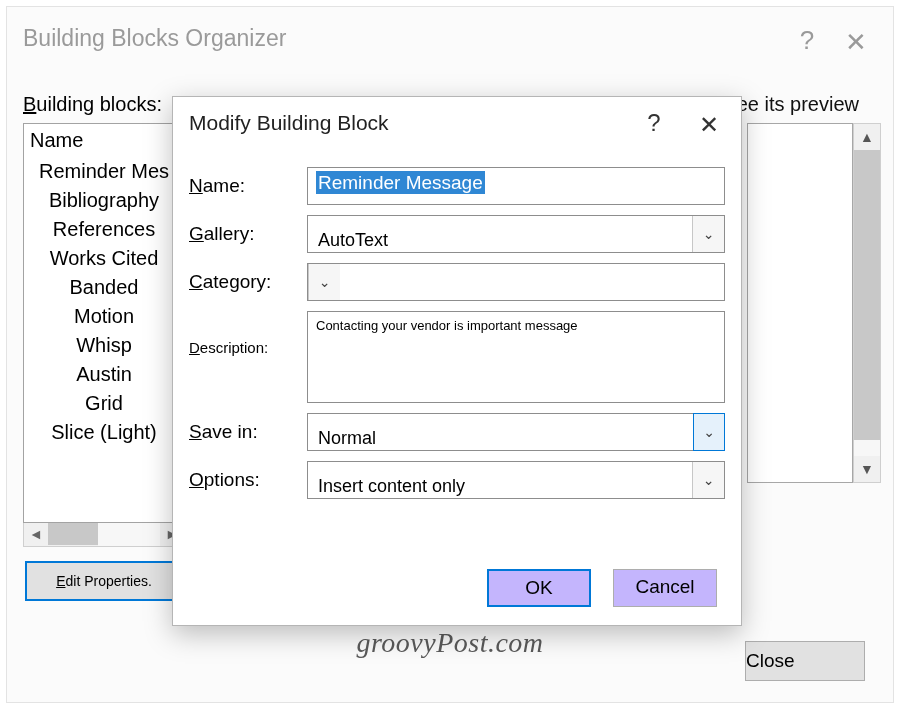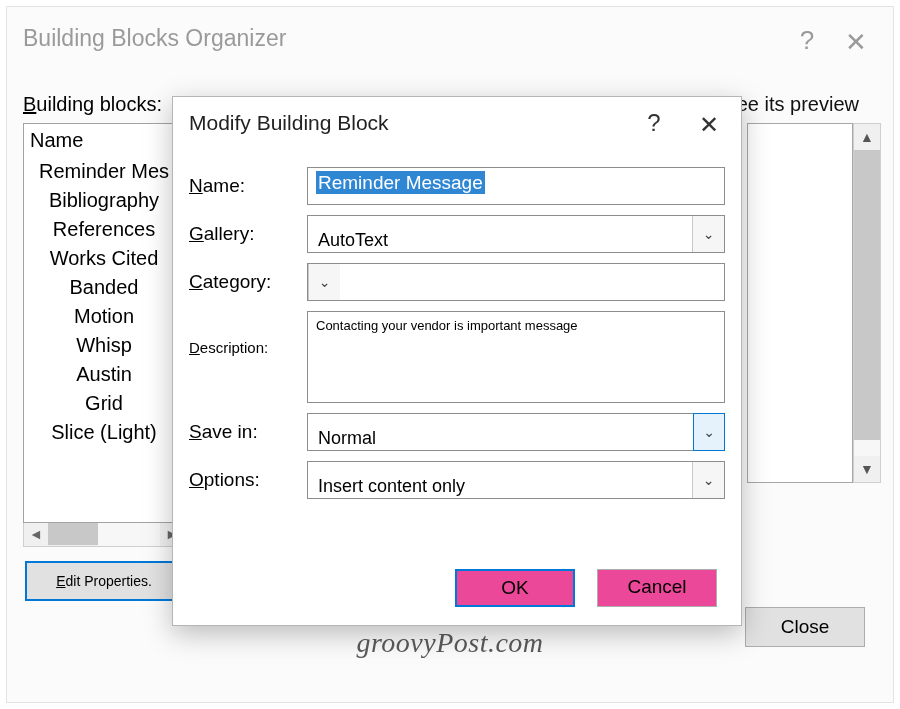--- a/index.html
+++ b/index.html
@@ -61,22 +61,22 @@
   }
   .preview-scroll .arrow { height:26px; display:flex; align-items:center; justify-content:center; color:#555; font-size:14px;}
   .preview-scroll .thumb-cont { flex:1; background:#f7f7f7; display:flex; flex-direction:column; }
   .preview-scroll .thumb { height:290px; background:#c8c8c8; }
 
   .preview-frag {
     position: absolute; left: 782px; top: 528px; width: 100px; font-size: 20px; color:#111; line-height:1.4;
   }
 
   .close-btn {
-    position: absolute; right: 28px; top: 600px; width: 120px; height: 40px;
-    background: #e1e1e1; border: 1px solid #adadad; font-size: 19px; text-align:center; line-height:38px;
+    position: absolute; right: 28px; top: 634px; width: 120px; height: 40px;
+    background: #e1e1e1; border: 1px solid #adadad; font-size: 19px; text-align:left; line-height:38px;
   }
 
   .watermark {
     position: absolute; left: 0; width: 100%; top: 620px; text-align:center;
     font-family: Georgia, 'Times New Roman', serif; font-style: italic;
     font-size: 28px; color: #5a5a5a; letter-spacing: 0.5px; pointer-events:none;
   }
 
   
   .modal {
@@ -113,21 +113,21 @@
   .combo .val { flex:1; padding: 6px 10px; font-size: 18px; margin-top: 8px; }
   .combo .dd { width: 32px; border-left: 1px solid #c7c7c7; display:flex; align-items:center; justify-content:center; color:#444; font-size:14px; background:#f6f6f6;}
   .combo.focused .dd { background:#e5f1fb; border:1px solid #0078d7; margin:-1px;}
   .desc-row { display:flex; align-items:flex-start; margin:10px 0; }
   .desc-row .lbl { width:118px; font-size:15px; padding-top:28px;}
   .desc-box { flex:1; height: 92px; border:1px solid #8d8d8d; padding:6px 8px; font-size:13px; background:#fff;}
   .modal-buttons {
     position:absolute; bottom: 18px; right: 24px; display:flex; gap: 22px;
   }
   .btn {
-    width: 120px; height: 38px; background:#ec4899; border:1px solid #adadad;
+    width: 104px; height: 38px; background:#c4b5fd; border:1px solid #adadad;
     font-size: 19px; text-align:center; line-height:34px;
   }
   .btn.primary { border: 2px solid #0078d7; }
 </style>
 </head>
 <body>
 
 <div class="outer-dialog">
   <div class="outer-title">Building Blocks Organizer</div>
   <div class="outer-help">?</div>

